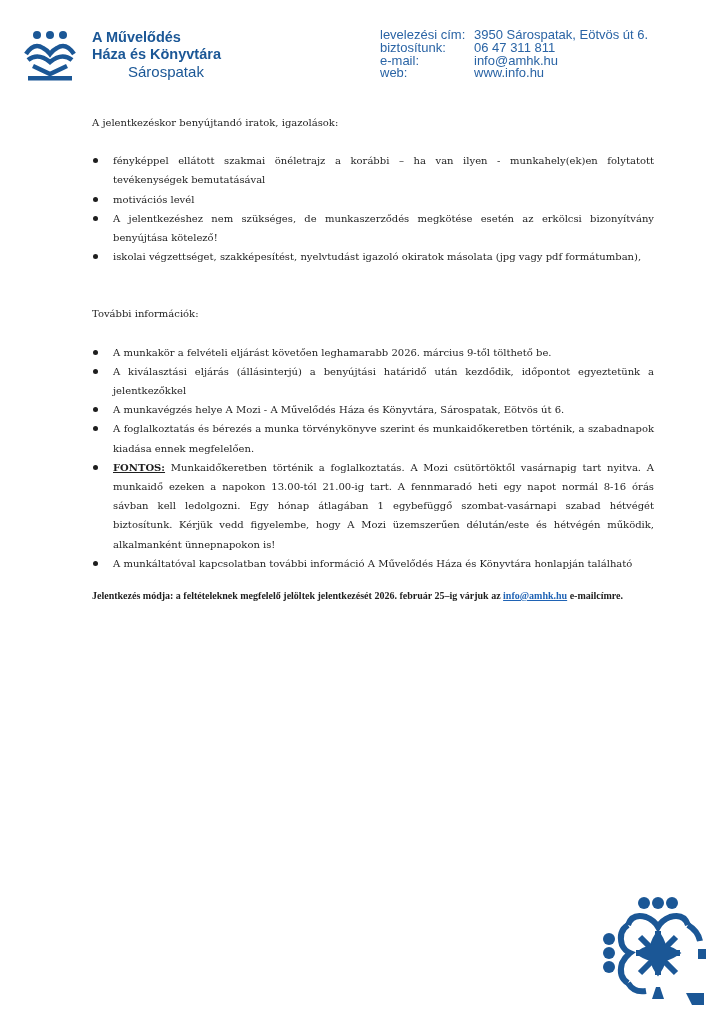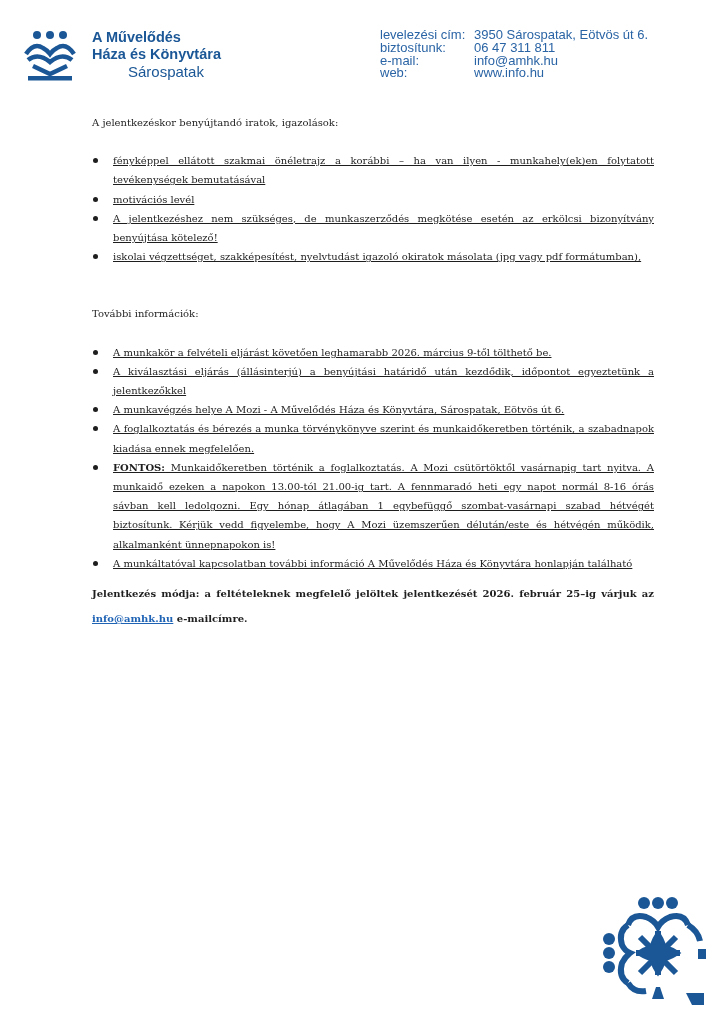--- a/index.html
+++ b/index.html
@@ -8,24 +8,24 @@
   .logo { position: absolute; left: 24px; top: 30px; width: 52px; height: 52px; }
   .org { position: absolute; left: 92px; top: 29px; font-family: "Liberation Sans", sans-serif; color: #1b5796; line-height: 17px; }
   .org .b { font-weight: bold; font-size: 14.5px; }
   .org .n { font-size: 15px; margin-left: 36px; }
   .contact { position: absolute; left: 380px; top: 29px; font-family: "Liberation Sans", sans-serif; color: #2a64a5; font-size: 13px; line-height: 12.8px; }
   .contact .row { display: flex; }
   .contact .lab { width: 94px; }
   .content { position: absolute; left: 92px; top: 113px; width: 562px; font-size: 10px; line-height: 19.2px; }
   .para { margin: 0; }
   ul.blist { list-style: none; margin: 0; padding: 0; }
-  ul.blist li { position: relative; padding-left: 21px; text-align: justify; text-decoration: underline; }
+  ul.blist li { position: relative; padding-left: 21px; text-align: justify; }
   ul.blist li::before { content: ""; position: absolute; left: 1px; top: 7px; width: 5px; height: 5px; border-radius: 50%; background: #1e1e1e; }
   .u { font-weight: bold; text-decoration: underline; }
-  .final { font-weight: bold; line-height: 25px; text-align: justify; }
+  .final { font-weight: bold; line-height: 30px; text-align: justify; font-family: Liberation Serif, serif; }
   .final a { color: #1f63b5; text-decoration: underline; font-weight: bold; }
   .corner { position: absolute; left: 600px; top: 895px; width: 110px; height: 116px; }
 </style>
 </head>
 <body>
 
 <div class="header">
   <svg class="logo" viewBox="0 0 52 52">
     <circle cx="13" cy="5" r="4" fill="#1b5796"></circle>
     <circle cx="26" cy="5" r="4" fill="#1b5796"></circle>

